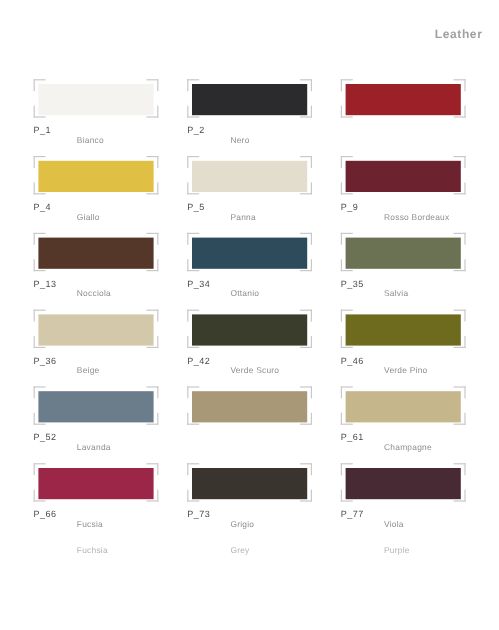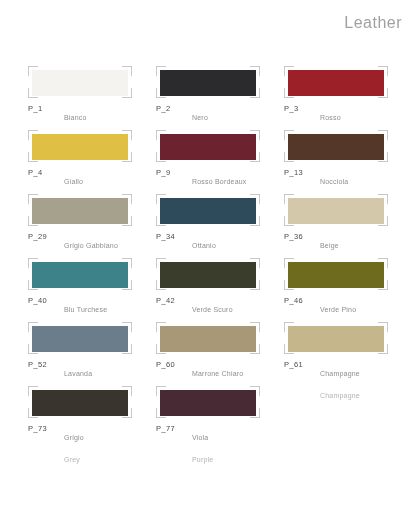--- a/index.html
+++ b/index.html
@@ -23,26 +23,26 @@
     text-align: right;
   }
   .header-title {
     font-size: 19px;
     font-weight: 400;
     color: #2b2b2b;
     letter-spacing: 0.6px;
     line-height: 1.05;
   }
   .header-sub {
-    font-size: 16px;
-    font-weight: 400;
+    font-size: 10px;
+    font-weight: 700;
     color: #a0a0a0;
     letter-spacing: 0.5px;
     line-height: 1.3;
-    margin-top: 1px;
+    margin-top: 11px;
   }
 
   
   .grid {
     position: absolute;
     top: 66px;
     left: 20px;
     width: 384px;
     display: grid;
     grid-template-columns: repeat(3, 128px);
@@ -149,40 +149,49 @@
       </div>
     </div>
     <div class="cell">
       <div class="swatch-wrap">
         <div class="swatch" style="background: rgb(156, 32, 39);"></div>
         <span class="corner tl"></span>
         <span class="corner tr"></span>
         <span class="corner bl"></span>
         <span class="corner br"></span>
       </div>
-      <div class="label-row">
-        <span class="code">P_3</span>
-        <span class="names"><span class="name-it">Rosso</span><br><span class="name-en">Red</span></span>
-      </div>
     </div>
     <div class="cell">
       <div class="swatch-wrap">
         <div class="swatch" style="background: rgb(224, 191, 69);"></div>
         <span class="corner tl"></span>
         <span class="corner tr"></span>
         <span class="corner bl"></span>
         <span class="corner br"></span>
       </div>
       <div class="label-row">
         <span class="code">P_4</span>
         <span class="names"><span class="name-it">Giallo</span><br><span class="name-en">Yellow</span></span>
       </div>
     </div>
     <div class="cell">
       <div class="swatch-wrap">
+        <div class="swatch" style="background: rgb(226, 221, 205);"></div>
+        <span class="corner tl"></span>
+        <span class="corner tr"></span>
+        <span class="corner bl"></span>
+        <span class="corner br"></span>
+      </div>
+      <div class="label-row">
+        <span class="code">P_5</span>
+        <span class="names"><span class="name-it">Panna</span><br><span class="name-en">Cream</span></span>
+      </div>
+    </div>
+    <div class="cell">
+      <div class="swatch-wrap">
         <div class="swatch" style="background: rgb(109, 34, 48);"></div>
         <span class="corner tl"></span>
         <span class="corner tr"></span>
         <span class="corner bl"></span>
         <span class="corner br"></span>
       </div>
       <div class="label-row">
         <span class="code">P_9</span>
         <span class="names"><span class="name-it">Rosso Bordeaux</span><br><span class="name-en">Burgundy Red</span></span>
       </div>
@@ -195,72 +204,59 @@
         <span class="corner bl"></span>
         <span class="corner br"></span>
       </div>
       <div class="label-row">
         <span class="code">P_13</span>
         <span class="names"><span class="name-it">Nocciola</span><br><span class="name-en">Hazel</span></span>
       </div>
     </div>
     <div class="cell">
       <div class="swatch-wrap">
-        <div class="swatch" style="background: rgb(165, 161, 140);"></div>
-        <span class="corner tl"></span>
-        <span class="corner tr"></span>
-        <span class="corner bl"></span>
-        <span class="corner br"></span>
-      </div>
-      <div class="label-row">
-        <span class="code">P_29</span>
-        <span class="names"><span class="name-it">Grigio Gabbiano</span><br><span class="name-en">Gull Grey</span></span>
-      </div>
-    </div>
-    <div class="cell">
-      <div class="swatch-wrap">
         <div class="swatch" style="background: rgb(46, 75, 92);"></div>
         <span class="corner tl"></span>
         <span class="corner tr"></span>
         <span class="corner bl"></span>
         <span class="corner br"></span>
       </div>
       <div class="label-row">
         <span class="code">P_34</span>
         <span class="names"><span class="name-it">Ottanio</span><br><span class="name-en">Oil Blue</span></span>
       </div>
     </div>
     <div class="cell">
       <div class="swatch-wrap">
+        <div class="swatch" style="background: rgb(107, 114, 83);"></div>
+        <span class="corner tl"></span>
+        <span class="corner tr"></span>
+        <span class="corner bl"></span>
+        <span class="corner br"></span>
+      </div>
+      <div class="label-row">
+        <span class="code">P_35</span>
+        <span class="names"><span class="name-it">Salvia</span><br><span class="name-en">Sage</span></span>
+      </div>
+    </div>
+    <div class="cell">
+      <div class="swatch-wrap">
         <div class="swatch" style="background: rgb(211, 200, 169);"></div>
         <span class="corner tl"></span>
         <span class="corner tr"></span>
         <span class="corner bl"></span>
         <span class="corner br"></span>
       </div>
       <div class="label-row">
         <span class="code">P_36</span>
         <span class="names"><span class="name-it">Beige</span><br><span class="name-en">Beige</span></span>
       </div>
     </div>
     <div class="cell">
       <div class="swatch-wrap">
-        <div class="swatch" style="background: rgb(61, 130, 136);"></div>
-        <span class="corner tl"></span>
-        <span class="corner tr"></span>
-        <span class="corner bl"></span>
-        <span class="corner br"></span>
-      </div>
-      <div class="label-row">
-        <span class="code">P_40</span>
-        <span class="names"><span class="name-it">Blu Turchese</span><br><span class="name-en">Turquoise Blue</span></span>
-      </div>
-    </div>
-    <div class="cell">
-      <div class="swatch-wrap">
         <div class="swatch" style="background: rgb(59, 61, 44);"></div>
         <span class="corner tl"></span>
         <span class="corner tr"></span>
         <span class="corner bl"></span>
         <span class="corner br"></span>
       </div>
       <div class="label-row">
         <span class="code">P_42</span>
         <span class="names"><span class="name-it">Verde Scuro</span><br><span class="name-en">Dark Green</span></span>
       </div>
@@ -292,40 +288,49 @@
       </div>
     </div>
     <div class="cell">
       <div class="swatch-wrap">
         <div class="swatch" style="background: rgb(168, 152, 120);"></div>
         <span class="corner tl"></span>
         <span class="corner tr"></span>
         <span class="corner bl"></span>
         <span class="corner br"></span>
       </div>
-      <div class="label-row">
-        <span class="code">P_60</span>
-        <span class="names"><span class="name-it">Marrone Chiaro</span><br><span class="name-en">Light Brown</span></span>
-      </div>
     </div>
     <div class="cell">
       <div class="swatch-wrap">
         <div class="swatch" style="background: rgb(198, 182, 140);"></div>
         <span class="corner tl"></span>
         <span class="corner tr"></span>
         <span class="corner bl"></span>
         <span class="corner br"></span>
       </div>
       <div class="label-row">
         <span class="code">P_61</span>
         <span class="names"><span class="name-it">Champagne</span><br><span class="name-en">Champagne</span></span>
       </div>
     </div>
     <div class="cell">
       <div class="swatch-wrap">
+        <div class="swatch" style="background: rgb(156, 38, 72);"></div>
+        <span class="corner tl"></span>
+        <span class="corner tr"></span>
+        <span class="corner bl"></span>
+        <span class="corner br"></span>
+      </div>
+      <div class="label-row">
+        <span class="code">P_66</span>
+        <span class="names"><span class="name-it">Fucsia</span><br><span class="name-en">Fuchsia</span></span>
+      </div>
+    </div>
+    <div class="cell">
+      <div class="swatch-wrap">
         <div class="swatch" style="background: rgb(58, 52, 47);"></div>
         <span class="corner tl"></span>
         <span class="corner tr"></span>
         <span class="corner bl"></span>
         <span class="corner br"></span>
       </div>
       <div class="label-row">
         <span class="code">P_73</span>
         <span class="names"><span class="name-it">Grigio</span><br><span class="name-en">Grey</span></span>
       </div>

